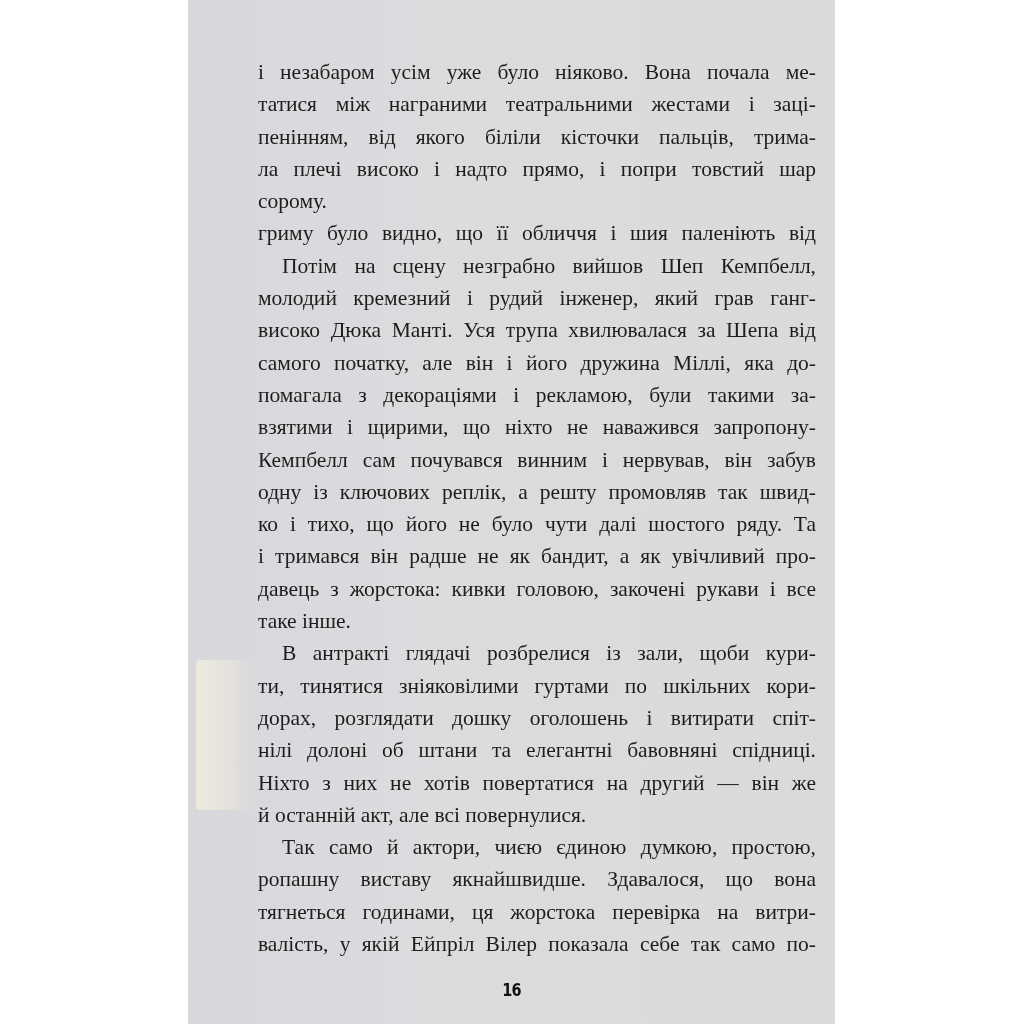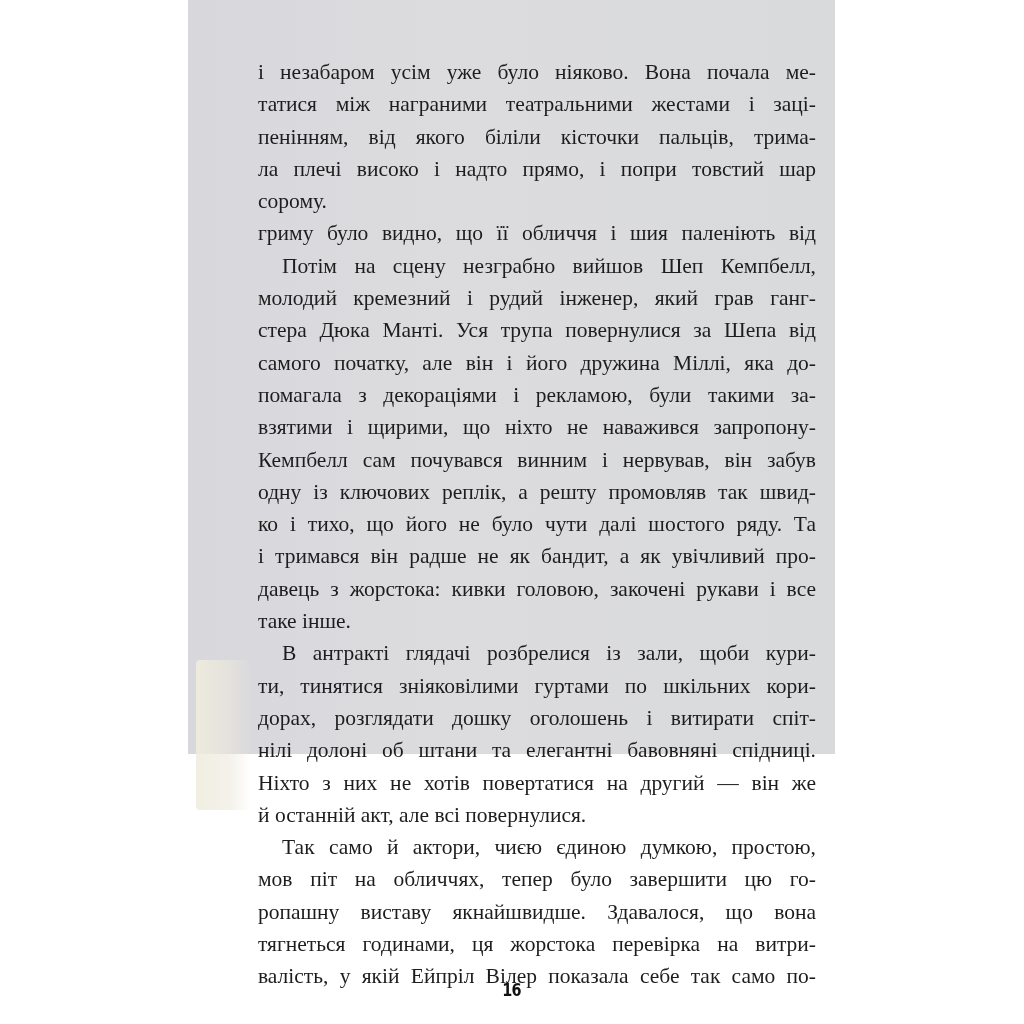--- a/index.html
+++ b/index.html
@@ -8,21 +8,21 @@
       width: 1024px;
       height: 1024px;
       background: #ffffff;
       overflow: hidden;
     }
     .page {
       position: absolute;
       left: 188px;
       top: 0;
       width: 647px;
-      height: 754px;
+      height: 1024px;
       background: linear-gradient(90deg, #d8d8dc 0%, #dcdcdf 40%, #d9dadc 100%);
     }
     .page-smudge {
       position: absolute;
       left: 8px;
       top: 660px;
       width: 55px;
       height: 150px;
       background: linear-gradient(90deg, rgba(240,236,222,0.9) 0%, rgba(236,232,220,0.6) 60%, rgba(230,228,222,0) 100%);
       border-radius: 4px;
@@ -78,21 +78,21 @@
       <span class="line">татися між награними театральними жестами і заці-</span>
       <span class="line">пенінням, від якого біліли кісточки пальців, трима-</span>
       <span class="line">ла плечі високо і надто прямо, і попри товстий шар</span>
       <span class="line last">сорому.</span>
       <span class="line">гриму було видно, що її обличчя і шия паленіють від</span>
     </div>
 
     <div>
       <span class="line indent">Потім на сцену незграбно вийшов Шеп Кемпбелл,</span>
       <span class="line">молодий кремезний і рудий інженер, який грав ганг-</span>
-      <span class="line">стера Дюка Манті. Уся трупа повернулися за Шепа від</span>
+      <span class="line">високо Дюка Манті. Уся трупа хвилювалася за Шепа від</span>
       <span class="line">самого початку, але він і його дружина Міллі, яка до-</span>
       <span class="line">помагала з декораціями і рекламою, були такими за-</span>
       <span class="line">взятими і щирими, що ніхто не наважився запропону-</span>
       <span class="line">Кемпбелл сам почувався винним і нервував, він забув</span>
       <span class="line">одну із ключових реплік, а решту промовляв так швид-</span>
       <span class="line">ко і тихо, що його не було чути далі шостого ряду. Та</span>
       <span class="line">і тримався він радше не як бандит, а як увічливий про-</span>
       <span class="line">давець з жорстока: кивки головою, закочені рукави і все</span>
       <span class="line last">таке інше.</span>
     </div>
@@ -101,21 +101,20 @@
       <span class="line indent">В антракті глядачі розбрелися із зали, щоби кури-</span>
       <span class="line">ти, тинятися зніяковілими гуртами по шкільних кори-</span>
       <span class="line">дорах, розглядати дошку оголошень і витирати спіт-</span>
       <span class="line">нілі долоні об штани та елегантні бавовняні спідниці.</span>
       <span class="line">Ніхто з них не хотів повертатися на другий — він же</span>
       <span class="line last">й останній акт, але всі повернулися.</span>
     </div>
 
     <div>
       <span class="line indent">Так само й актори, чиєю єдиною думкою, простою,</span>
-      <span class="line">мов піт на обличчях, тепер було завершити цю го-</span>
       <span class="line">ропашну виставу якнайшвидше. Здавалося, що вона</span>
       <span class="line">тягнеться годинами, ця жорстока перевірка на витри-</span>
       <span class="line">валість, у якій Ейпріл Вілер показала себе так само по-</span>
 
     </div>
   </div>
 
   <div class="page-number">16</div>
 </div>
 

